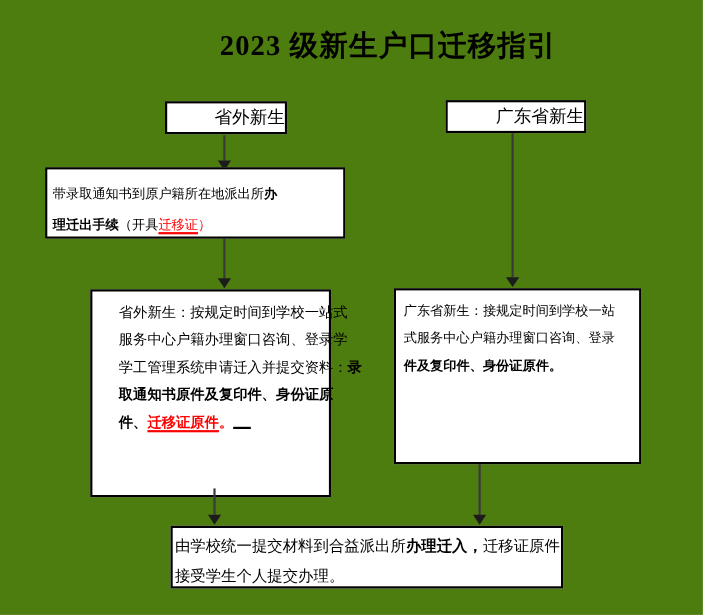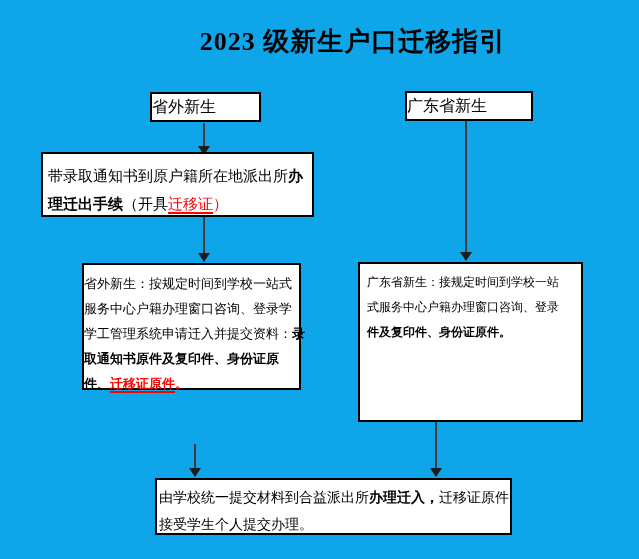--- a/index.html
+++ b/index.html
@@ -1,33 +1,33 @@
 <!DOCTYPE html>
 <html><head>
 <meta charset="utf-8">
 <style>
   html,body{margin:0;padding:0;background:#ffffff;}
-  #page{position:relative;width:639px;height:559px;background:#0ea5e9;
+  #page{position:relative;width:639px;height:559px;background:#4d7c0f;
         font-family:"Liberation Serif","DejaVu Serif",serif;color:#000;}
   .box{position:absolute;border:2px solid #000;box-sizing:border-box;background:#fff;}
-  .center-label{display:flex;align-items:center;justify-content:flex-start;}
+  .center-label{display:flex;align-items:center;justify-content:flex-end;}
   .tline{white-space:nowrap;}
   .b{font-weight:bold;}
   .red{color:#ff0000;}
   .u-red{text-decoration:underline;text-decoration-color:#ff0000;text-decoration-thickness:1.5px;text-underline-offset:3px;}
   .u-ext{display:inline-block;width:16px;height:2px;background:#000;vertical-align:baseline;margin-bottom:-2px;}
   .arrow{position:absolute;display:flex;flex-direction:column;align-items:center;width:12px;}
   .arrow .shaft{width:2px;flex:1;background:#3a3a3a;}
   .arrow .head{width:0;height:0;border-left:6px solid transparent;border-right:6px solid transparent;border-top:9px solid #1c1c1c;}
   #title{position:absolute;top:24px;left:353px;transform:translateX(-50%);
          font-size:26px;font-weight:bold;white-space:nowrap;letter-spacing:1px;}
   #box-out{left:150px;top:92px;width:111px;height:30px;font-size:16px;}
   #box-gd{left:405px;top:91px;width:128px;height:30px;font-size:16px;}
-  #box-transfer{left:41px;top:152px;width:273px;height:65px;font-size:15px;line-height:28px;padding:8px 5px 0;}
-  #box-left-detail{left:82px;top:263px;width:219px;height:127px;font-size:13px;line-height:25px;padding:6px 0 0;}
+  #box-transfer{left:41px;top:152px;width:273px;height:65px;font-size:12px;line-height:28px;padding:8px 5px 0;}
+  #box-left-detail{left:82px;top:263px;width:219px;height:189px;font-size:13px;line-height:25px;padding:6px 24px 0;}
   #box-right-detail{left:358px;top:262px;width:225px;height:160px;font-size:12px;line-height:25px;padding:6px 7px 0;}
   #box-final{left:155px;top:478px;width:357px;height:57px;font-size:14px;line-height:27px;padding:4px 2px 0;}
   #arrow-1{left:198px;top:123px;height:32px;}
   #arrow-2{left:198px;top:217px;height:45px;}
   #arrow-3{left:460px;top:121px;height:140px;}
   #arrow-4{left:189px;top:444px;height:33px;}
   #arrow-5{left:430px;top:422px;height:55px;}
 </style>
 </head>
 <body>

